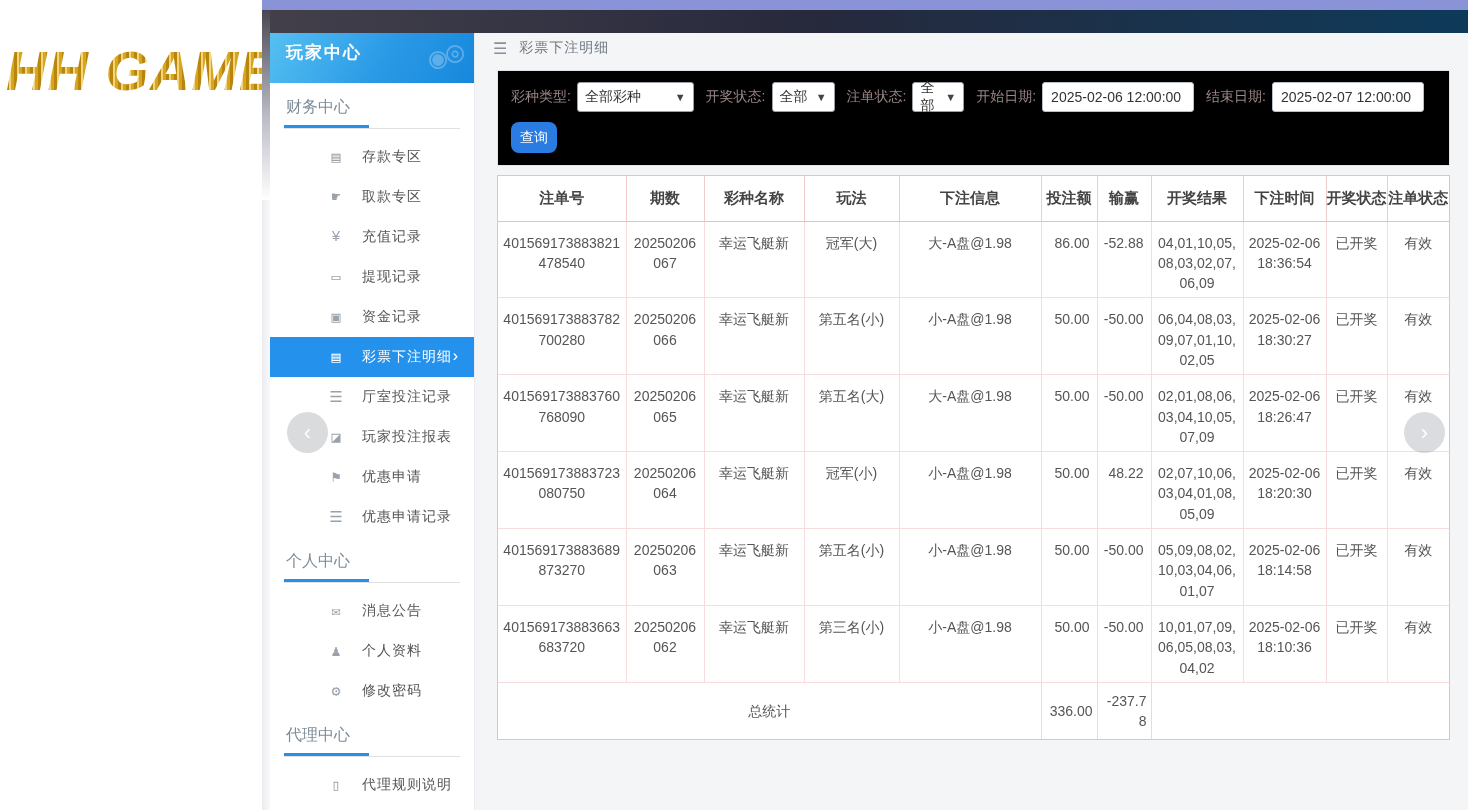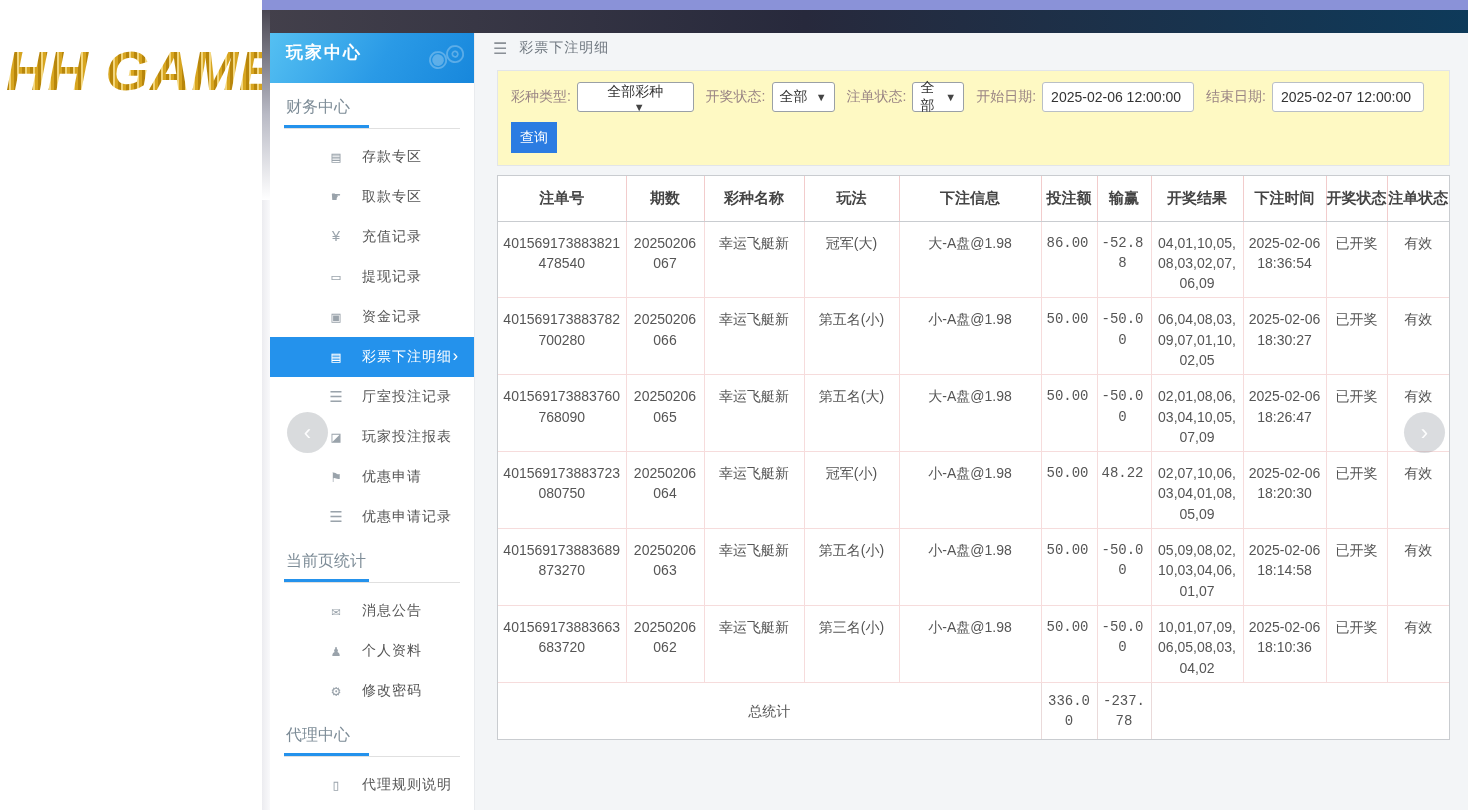--- a/index.html
+++ b/index.html
@@ -44,45 +44,45 @@
   .mi-arrow { position:absolute; right:14px; font-size:16px; color:#fff; }
 
   
   .main { position:absolute; left:475px; top:33px; right:0; bottom:0; background:#f3f5f7; overflow:hidden; }
   .topbar { height:30px; display:flex; align-items:center; gap:12px; padding:0 18px; color:#777; }
   .hamburger { font-size:16px; color:#8a9097; cursor:pointer; }
   .topbar-title { font-size:14px; letter-spacing:1px; color:#707880; }
   .content { padding:7px 18px 0 22px; }
 
   
-  .filter-card { background:#fef9c3; border:1px solid #e2e5e9; padding:11px 13px 12px; }
+  .filter-card { background:#000000; border:1px solid #e2e5e9; padding:11px 13px 12px; }
   .filter-row { display:flex; align-items:center; flex-wrap:nowrap; }
   .f-label { font-size:14px; color:#9a8585; margin:0 6px 0 0; white-space:nowrap; }
   .f-label + * { margin-right:12px; }
   .select { display:inline-flex; align-items:center; justify-content:space-between; height:30px;
             border:1px solid #9aa0a6; border-radius:3px; background:#fff; padding:0 7px;
             font-size:14px; color:#333; cursor:pointer; }
   .select .arrow { font-size:11px; color:#444; margin-left:8px; }
-  .sel-lottery { width:123px;flex-direction:column; } .sel-draw { width:66px; } .sel-order { width:54px; }
+  .sel-lottery { width:123px; } .sel-draw { width:66px; } .sel-order { width:54px; }
   .date-input { width:152px; height:30px; border:1px solid #b9bfc6; border-radius:3px;
                 font-size:14px; color:#333; padding:0 8px; font-family:"Liberation Sans",sans-serif; }
-  .btn-query { margin-top:10px; background:#2b7ce2; color:#fff; border:none; border-radius:0;
+  .btn-query { margin-top:10px; background:#2b7ce2; color:#fff; border:none; border-radius:8px;
                height:31px; width:46px; font-size:14px; cursor:pointer; }
 
   
   .table-card { background:#fff; border:1px solid #c9ccd0; margin-top:9px; }
   table { width:100%; border-collapse:collapse; table-layout:fixed; text-align:center; }
   th { height:45px; font-size:15px; color:#444; font-weight:bold;
        border-right:1px solid #f2cccc; border-bottom:1px solid #c9ccd0; background:#fff; }
   th:last-child { border-right:none; }
   td { font-size:14px; color:#555; border-right:1px solid #f6dcdc; border-bottom:1px solid #f6dcdc;
        padding:11px 4px 4px; vertical-align:top; word-break:break-all; line-height:1.45; }
   td:last-child { border-right:none; }
   tbody tr.data-row td { height:76px; }
-  td.num { text-align:center; padding-right:7px;font-family:Liberation Mono, monospace; }
+  td.num { text-align:right; padding-right:7px; }
   tr.stats td { height:38px; vertical-align:middle; padding:8px 4px;
                 border-bottom:1px solid #e2e2e2; border-top:1px solid #e2e2e2;
                 border-right:1px solid #eadada; }
   tr.stats td:first-child { border-right:1px solid #eadada; }
   tr.stats td:last-child { border-right:none; }
   tr.stats:last-child td { border-bottom:none; }
 
   
   .circle-nav { position:absolute; width:41px; height:41px; border-radius:50%;
                 background:rgba(120,125,132,.28); color:rgba(255,255,255,.95);
@@ -146,21 +146,21 @@
           <span class="mi-label">玩家投注报表</span>
         </div>
         <div class="menu-item">
           <span class="mi-icon">⚑</span>
           <span class="mi-label">优惠申请</span>
         </div>
         <div class="menu-item">
           <span class="mi-icon">☰</span>
           <span class="mi-label">优惠申请记录</span>
         </div>
-        <div class="sec-title">当前页统计</div>
+        <div class="sec-title">个人中心</div>
         <div class="sec-line"></div>
         <div class="menu-item">
           <span class="mi-icon">✉</span>
           <span class="mi-label">消息公告</span>
         </div>
         <div class="menu-item">
           <span class="mi-icon">♟</span>
           <span class="mi-label">个人资料</span>
         </div>
         <div class="menu-item">

